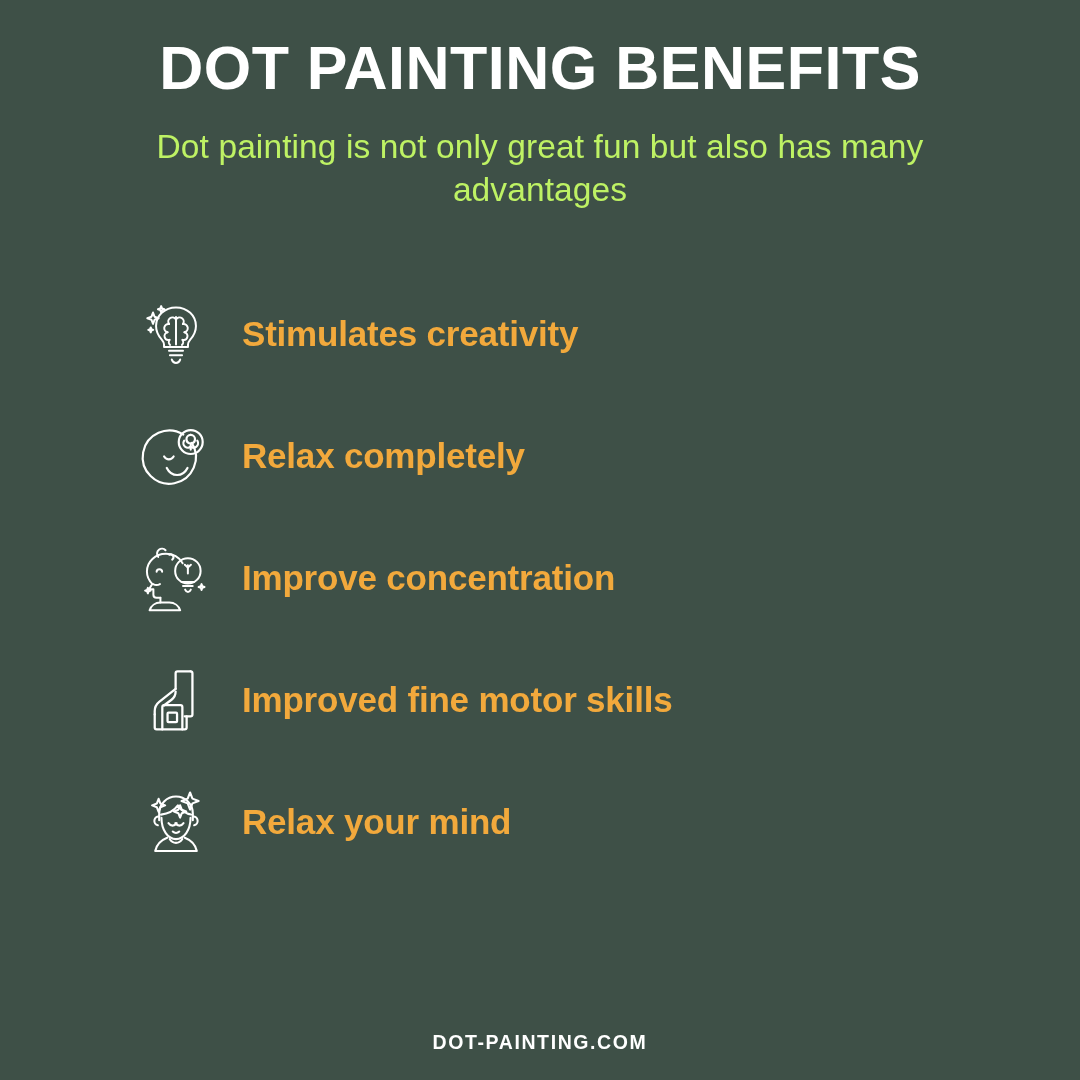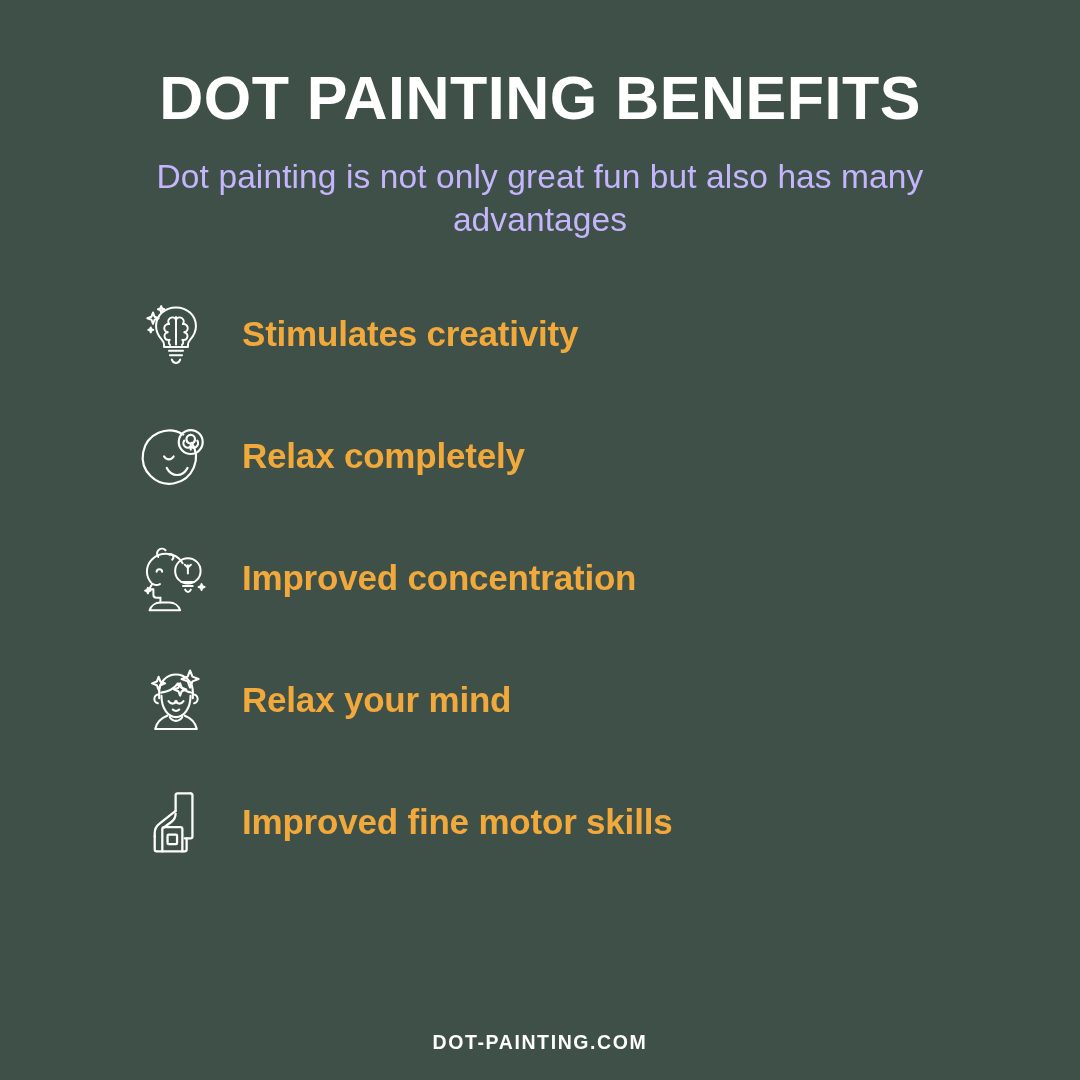--- a/index.html
+++ b/index.html
@@ -22,33 +22,33 @@
     box-sizing: border-box;
     display: flex;
     flex-direction: column;
     align-items: center;
   }
 
   
   .header {
     width: 100%;
     text-align: center;
-    padding-top: 66px;
+    padding-top: 36px;
   }
   .title {
     color: #ffffff;
     font-size: 61px;
     font-weight: 700;
     letter-spacing: 0.5px;
     line-height: 1.08;
     margin: 0;
     white-space: nowrap;
   }
   .subtitle {
-    color: #c4b5fd;
+    color: #bef264;
     font-size: 33.5px;
     font-weight: 400;
     line-height: 1.28;
     margin: 24px auto 0 auto;
     width: 790px;
     letter-spacing: 0.1px;
   }
 
   
   .benefits {
@@ -169,23 +169,39 @@
           <path d="M45.9 44.1h13.2"></path>
           <path d="M47.4 48.3h10.2"></path>
           <path d="M49.6 52.2c.7 1.6 1.8 2.5 3 2.5s2.3-.9 3-2.5"></path>
           <path d="M52.5 26.5v8.8"></path>
           <path d="M52.5 28.9l-3.2-2.9"></path>
           <path d="M52.5 28.9l3.2-2.9"></path>
           <path d="M66.9 46.4l.8 2.3 2.3.8-2.3.8-.8 2.3-.8-2.3-2.3-.8 2.3-.8z"></path>
           <path d="M10.4 50.4l.8 2.1 2.1.8-2.1.8-.8 2.1-.8-2.1-2.1-.8 2.1-.8z"></path>
         </svg>
       </span>
-      <span class="benefit-label">Improved concentration</span>
-    </div>
-
+      <span class="benefit-label">Improve concentration</span>
+    </div>
+
+
+    <div class="benefit-row">
+      <span class="benefit-icon">
+        <svg viewBox="0 0 80 80" fill="none" stroke="#ffffff" stroke-width="2.4" stroke-linecap="round" stroke-linejoin="round">
+          <path d="M55.3 9.8H41.6c-1.1 0-2 .9-2 2v16.5"></path>
+          <path d="M55.3 9.8c1.1 0 2 .9 2 2v43.4c0 1.1-.9 2-2 2h-6.1"></path>
+          <path d="M39.6 28.3L22.3 42c-3 2.4-4.7 6-4.7 9.8v3.4"></path>
+          <path d="M17.6 55.2V69c0 1.1.9 2 2 2h29.6c1.1 0 2-.9 2-2V57.2"></path>
+          <path d="M39.6 31.1c0 3.4-1.6 6.6-4.3 8.6l-7.7 5.8"></path>
+          <path d="M27.6 45.5h17.1c1.1 0 2 .9 2 2v23.5"></path>
+          <path d="M27.6 45.5c-1.1 0-2 .9-2 2v23.5"></path>
+          <rect x="31.1" y="53.4" width="10" height="10" rx="1"></rect>
+        </svg>
+      </span>
+      <span class="benefit-label">Improved fine motor skills</span>
+    </div>
 
     <div class="benefit-row">
       <span class="benefit-icon">
         <svg viewBox="0 0 80 80" fill="none" stroke="#ffffff" stroke-width="2.2" stroke-linecap="round" stroke-linejoin="round">
           <path d="M22.3 38.2V31c0-9.8 7.9-17.8 17.7-17.8S57.7 21.2 57.7 31v7.2"></path>
           <path d="M24.7 35.6c0 13.2 6.9 22.4 15.3 22.4s15.3-9.2 15.3-22.4"></path>
           <path d="M24.3 32.2c6.3-.6 13.7-4.1 17.7-9.6 3 5.2 9.2 8.9 13.8 9.6"></path>
           <path d="M22.3 34.3c-2.4-.5-4.6 1.2-5 3.7-.4 2.5 1.2 4.9 3.6 5.4"></path>
           <path d="M57.7 34.3c2.4-.5 4.6 1.2 5 3.7.4 2.5-1.2 4.9-3.6 5.4"></path>
           <path d="M32.1 41.2c1.1 1.6 2.6 2.6 4.3 2.6s3.2-1 4.3-2.6"></path>
@@ -194,35 +210,19 @@
           <path d="M30.7 56.6c-6.4 2.5-11.2 7.7-12.6 13.9h43.8c-1.4-6.2-6.2-11.4-12.6-13.9"></path>
           <path d="M33.3 57.9c1.7 2.6 4.1 4.1 6.7 4.1s5-1.5 6.7-4.1"></path>
           <path d="M54.8 8.9l2.5 6.5 6.5 2.5-6.5 2.5-2.5 6.5-2.5-6.5-6.5-2.5 6.5-2.5z"></path>
           <path d="M44.3 22.4l1.8 4.7 4.7 1.8-4.7 1.8-1.8 4.7-1.8-4.7-4.7-1.8 4.7-1.8z"></path>
           <path d="M21.7 15.6l1.9 5 5 1.9-5 1.9-1.9 5-1.9-5-5-1.9 5-1.9z"></path>
         </svg>
       </span>
       <span class="benefit-label">Relax your mind</span>
     </div>
 
-    <div class="benefit-row">
-      <span class="benefit-icon">
-        <svg viewBox="0 0 80 80" fill="none" stroke="#ffffff" stroke-width="2.4" stroke-linecap="round" stroke-linejoin="round">
-          <path d="M55.3 9.8H41.6c-1.1 0-2 .9-2 2v16.5"></path>
-          <path d="M55.3 9.8c1.1 0 2 .9 2 2v43.4c0 1.1-.9 2-2 2h-6.1"></path>
-          <path d="M39.6 28.3L22.3 42c-3 2.4-4.7 6-4.7 9.8v3.4"></path>
-          <path d="M17.6 55.2V69c0 1.1.9 2 2 2h29.6c1.1 0 2-.9 2-2V57.2"></path>
-          <path d="M39.6 31.1c0 3.4-1.6 6.6-4.3 8.6l-7.7 5.8"></path>
-          <path d="M27.6 45.5h17.1c1.1 0 2 .9 2 2v23.5"></path>
-          <path d="M27.6 45.5c-1.1 0-2 .9-2 2v23.5"></path>
-          <rect x="31.1" y="53.4" width="10" height="10" rx="1"></rect>
-        </svg>
-      </span>
-      <span class="benefit-label">Improved fine motor skills</span>
-    </div>
-
   </div>
 
   <div class="footer">
     <span class="footer-text">DOT-PAINTING.COM</span>
   </div>
 
 </div>
 
 </body></html>

